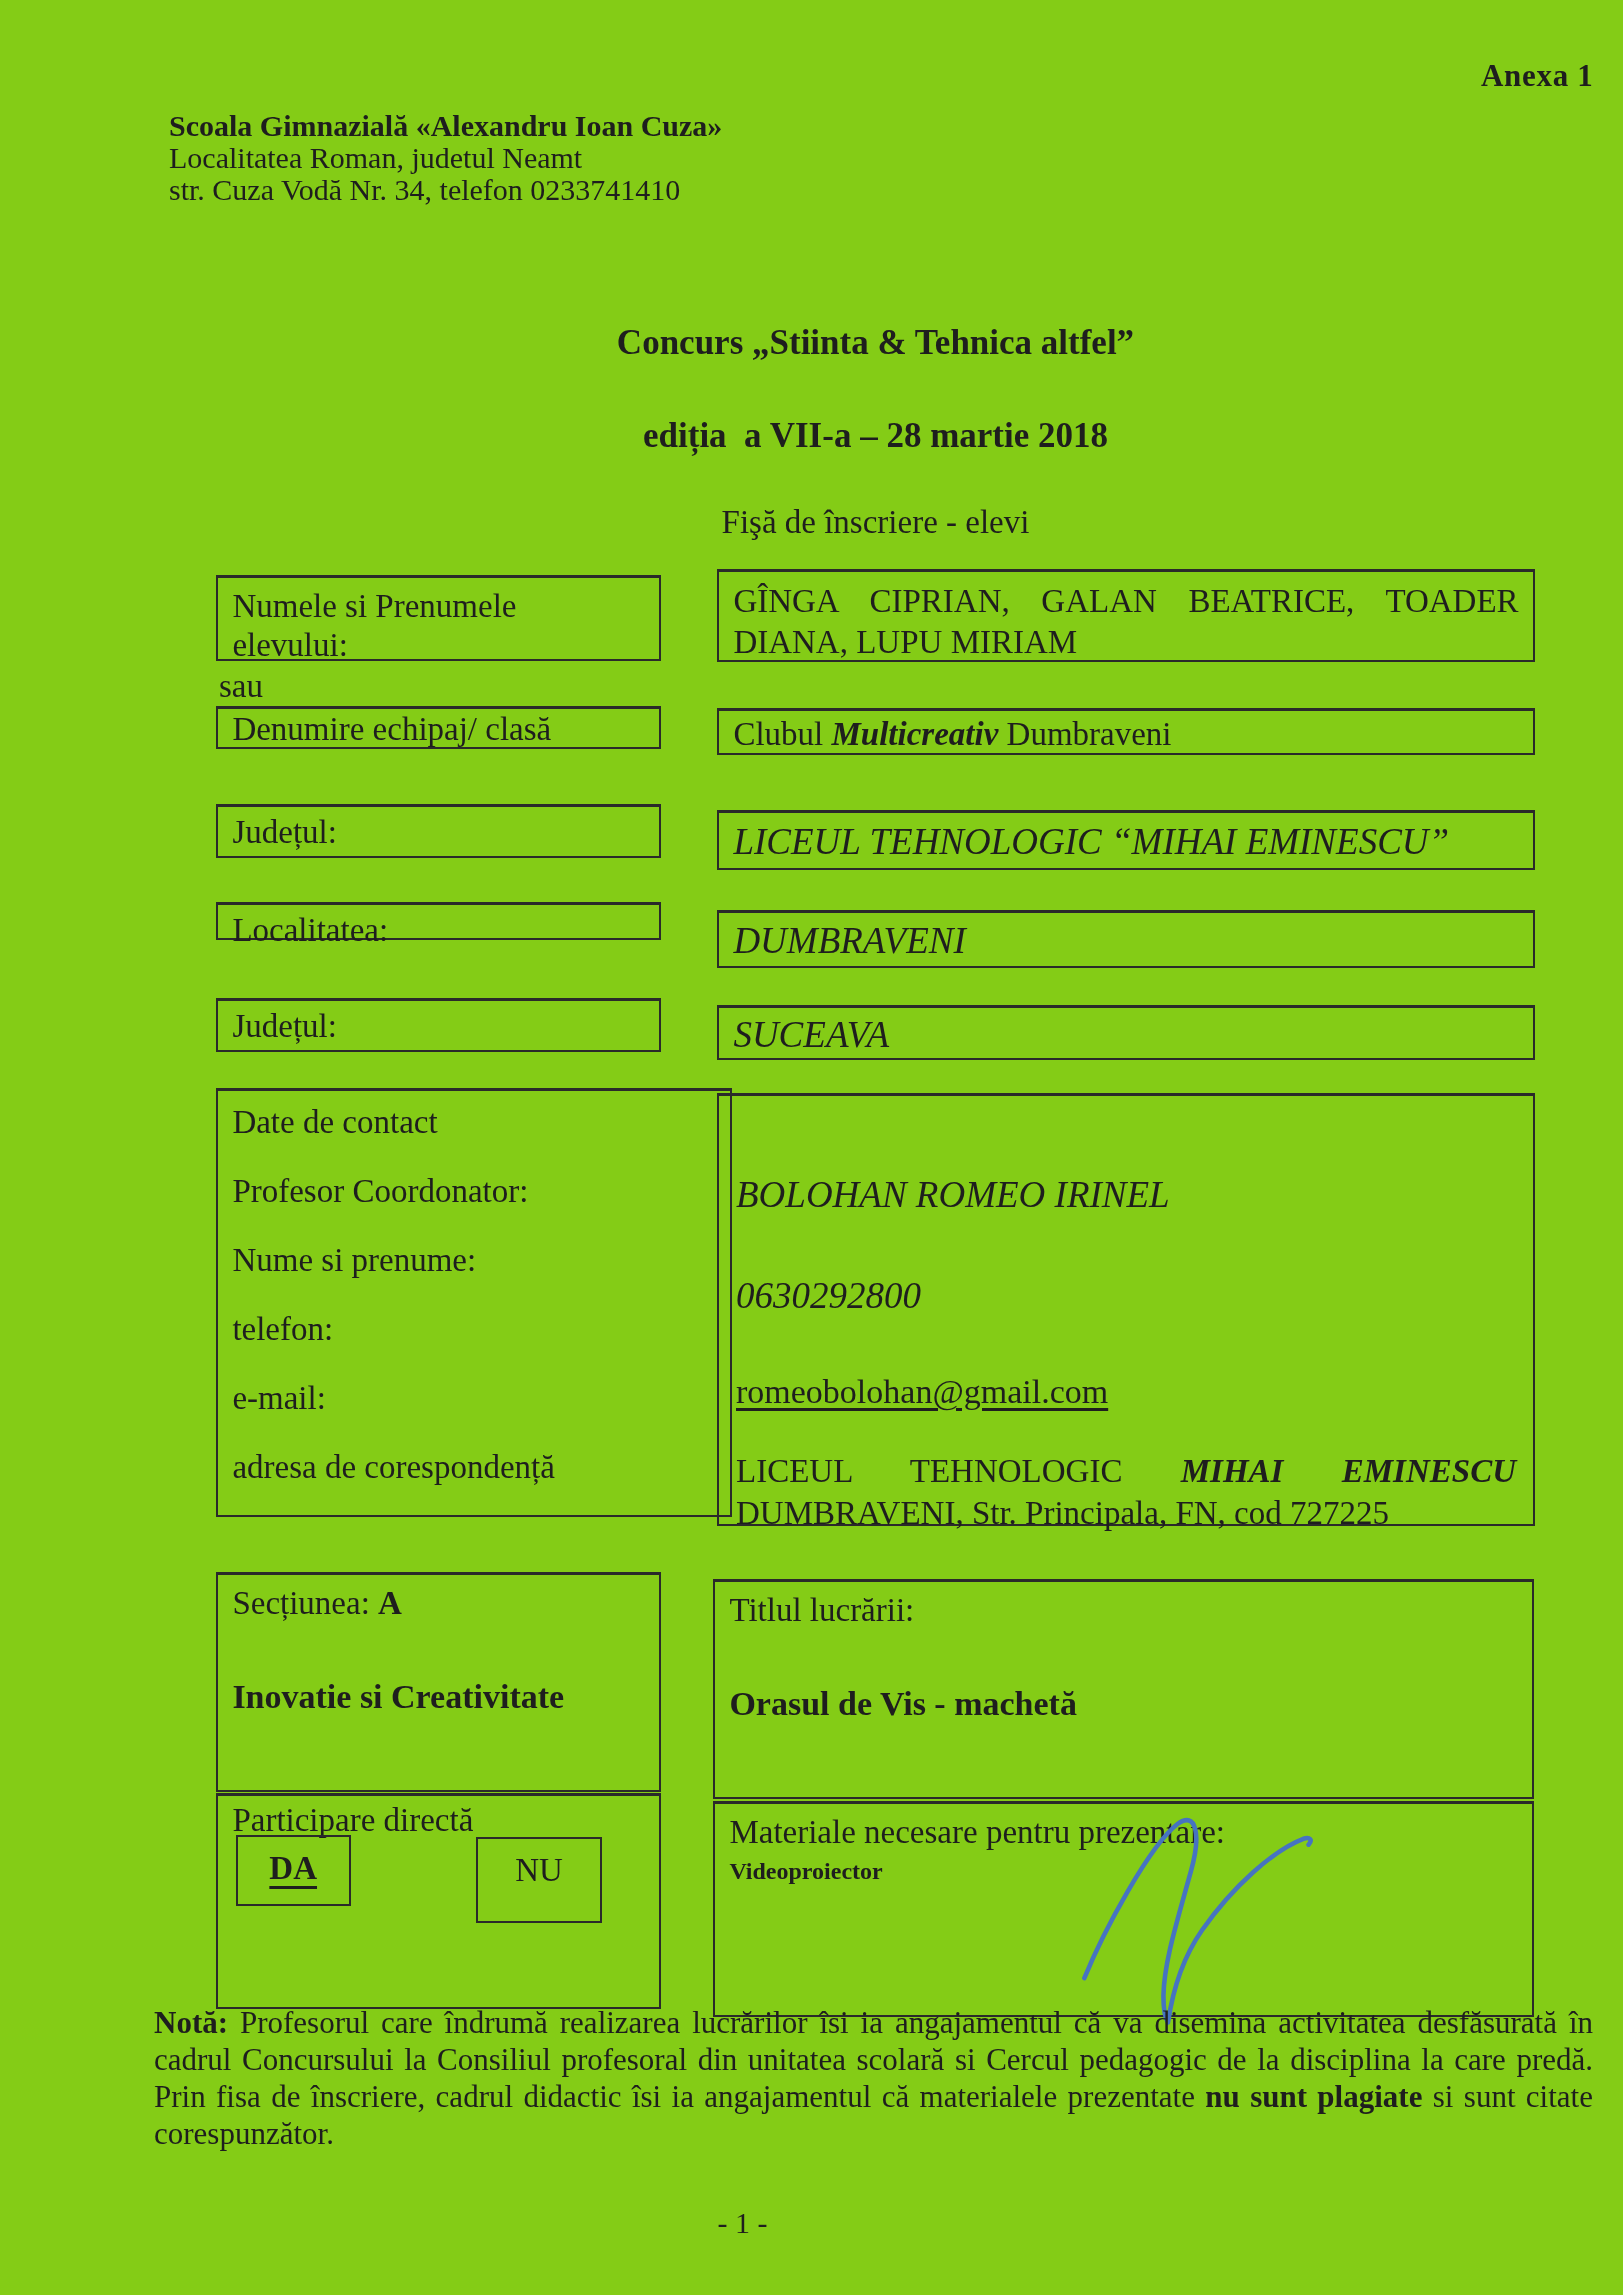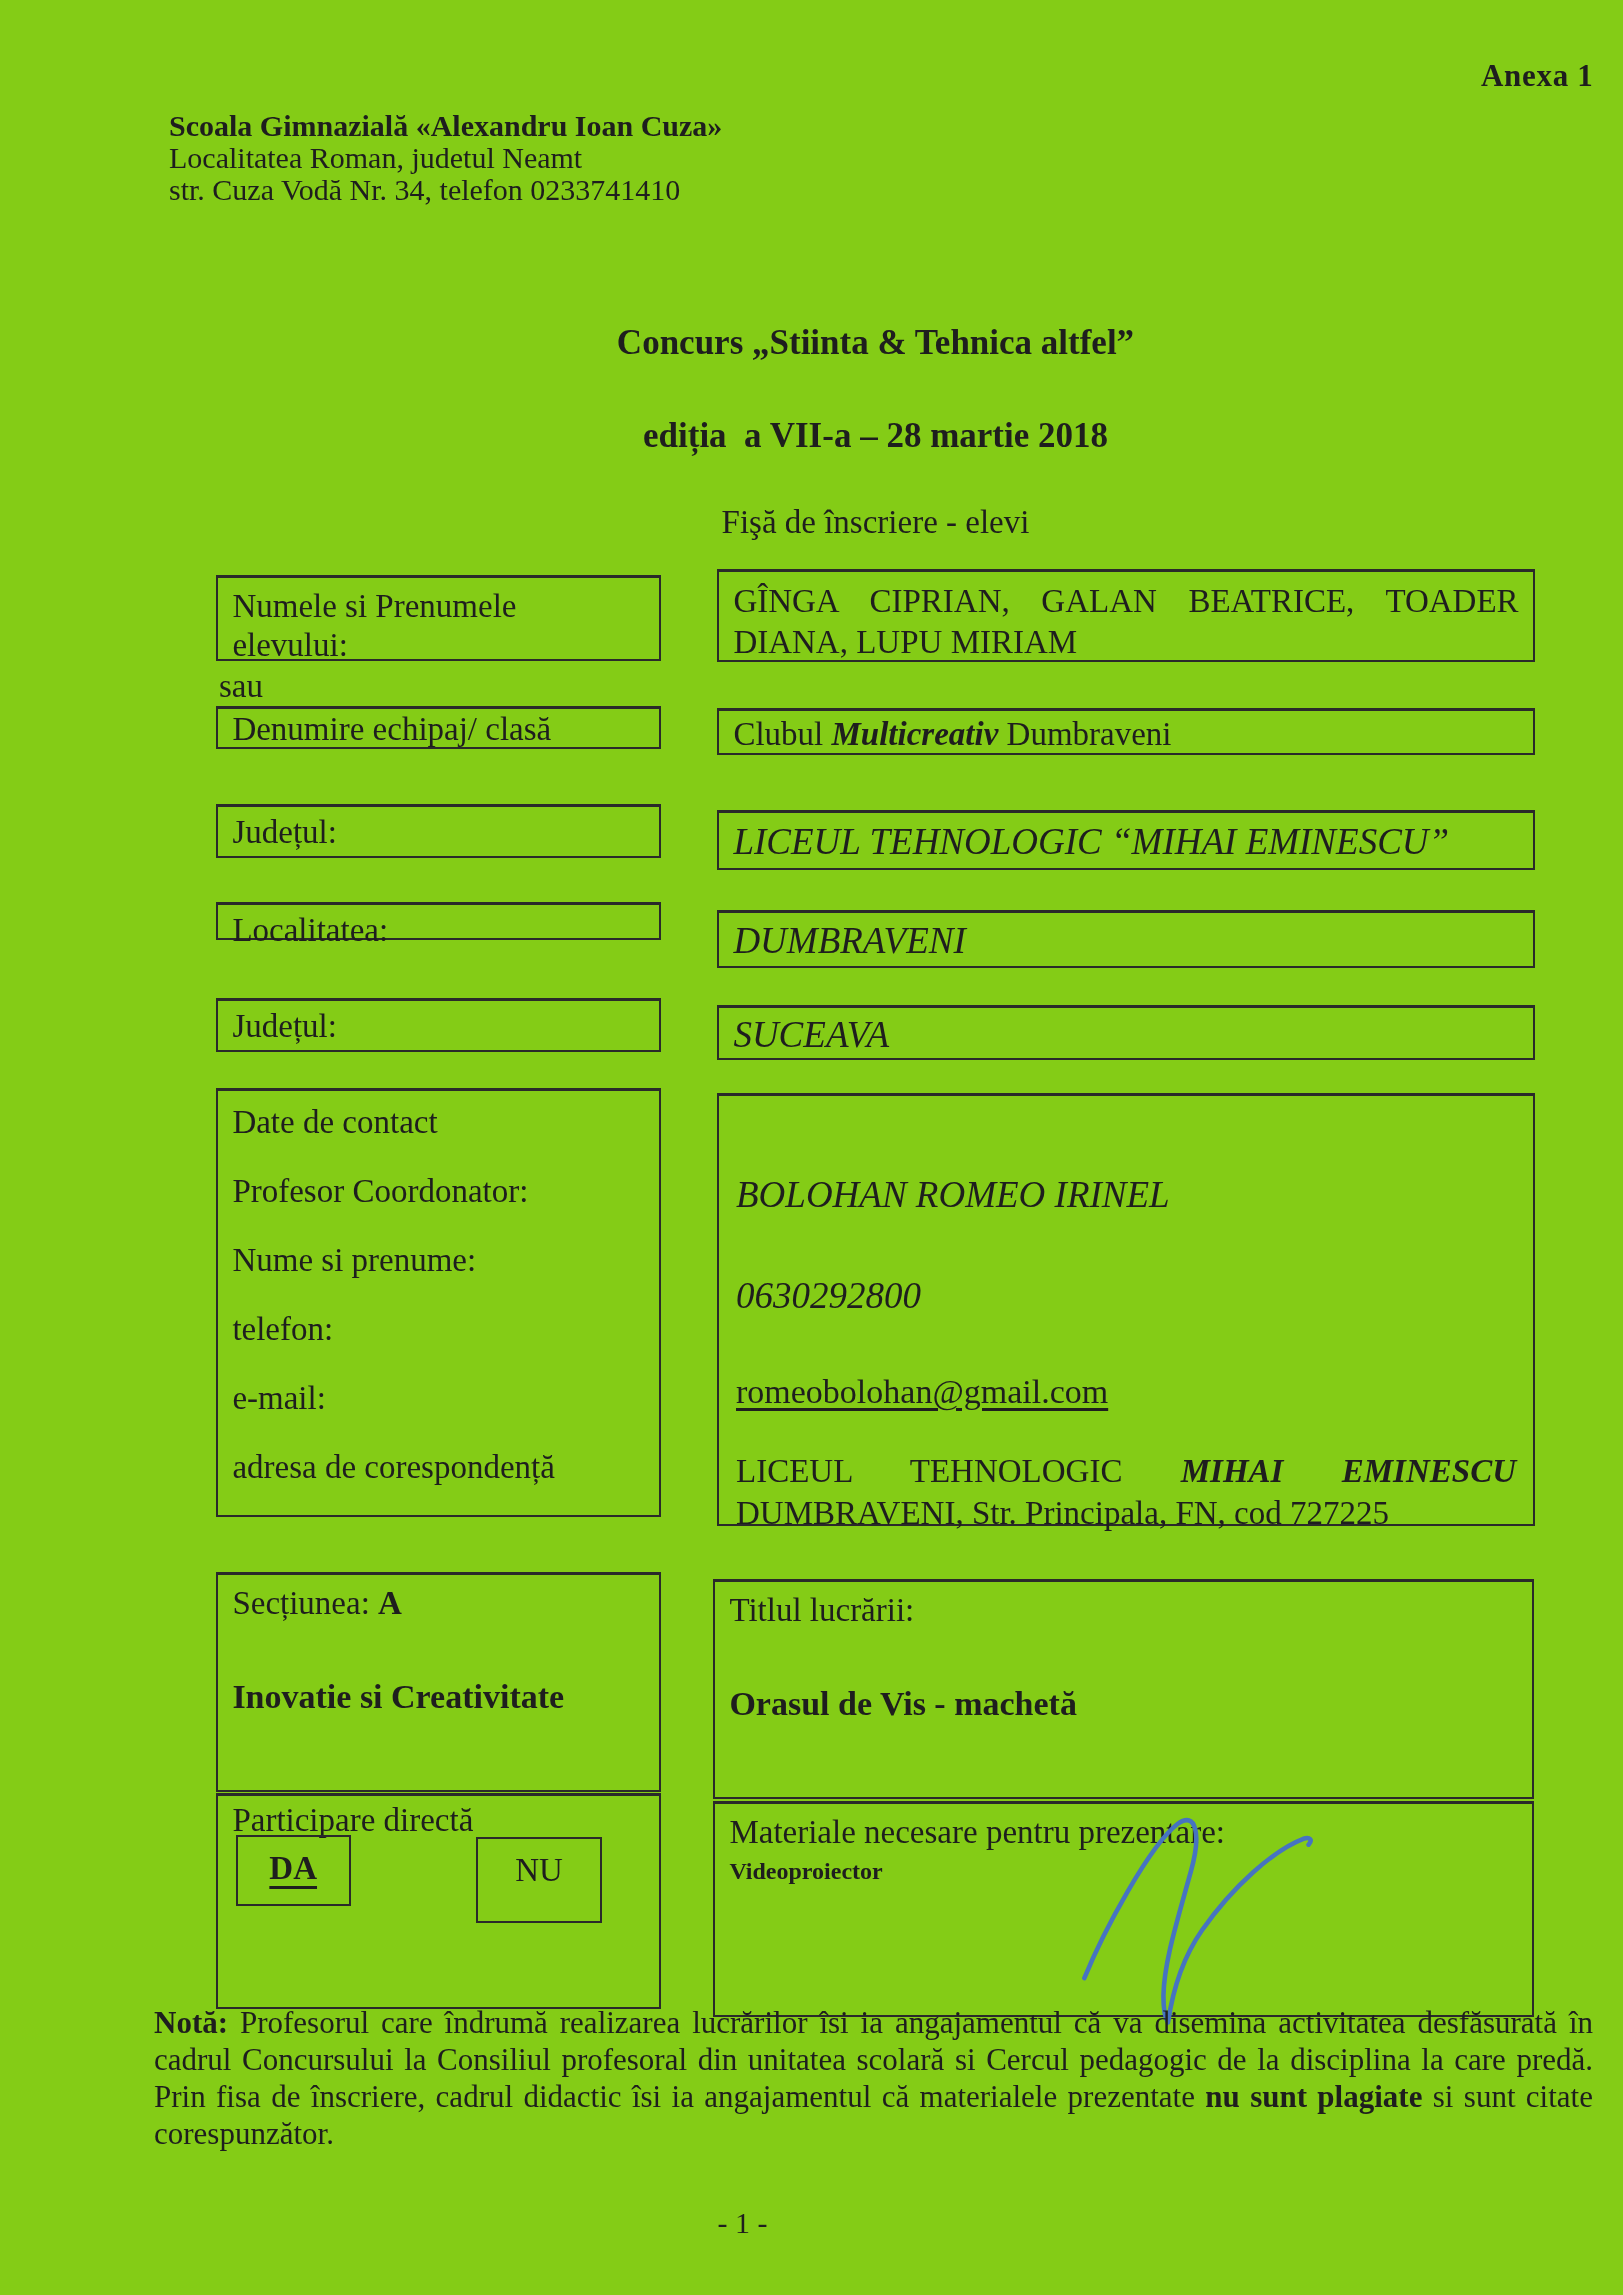--- a/index.html
+++ b/index.html
@@ -141,21 +141,21 @@
     <div class="val-italic" style="padding:5.9px 14.4px;">DUMBRAVENI</div>
   </div>
 
   <div class="box" style="left:216px; top:998px; width:445px; height:54px;">
     <div class="lbl-text" style="padding:5.9px 14.4px;">Județul:</div>
   </div>
   <div class="box" style="left:717px; top:1005px; width:818px; height:55px;">
     <div class="val-italic" style="padding:5.2px 14.4px;">SUCEAVA</div>
   </div>
 
-  <div class="box contact-label" style="left:216px; top:1088px; width:445px; height:429px; padding:11.8px 14.4px;">
+  <div class="box contact-label" style="left:216px; top:1088px; width:516px; height:429px; padding:11.8px 14.4px;">
     <div class="slot">Date de contact</div>
     <div class="slot">Profesor Coordonator:</div>
     <div class="slot">Nume si prenume:</div>
     <div class="slot">telefon:</div>
     <div class="slot">e-mail:</div>
     <div class="slot">adresa de corespondență</div>
   </div>
   <div class="box" style="left:717px; top:1093px; width:818px; height:433px; padding:0 17px;">
     <div class="val-italic" style="margin-top:77px;">BOLOHAN ROMEO IRINEL</div>
     <div class="val-italic" style="margin-top:58px;">0630292800</div>

